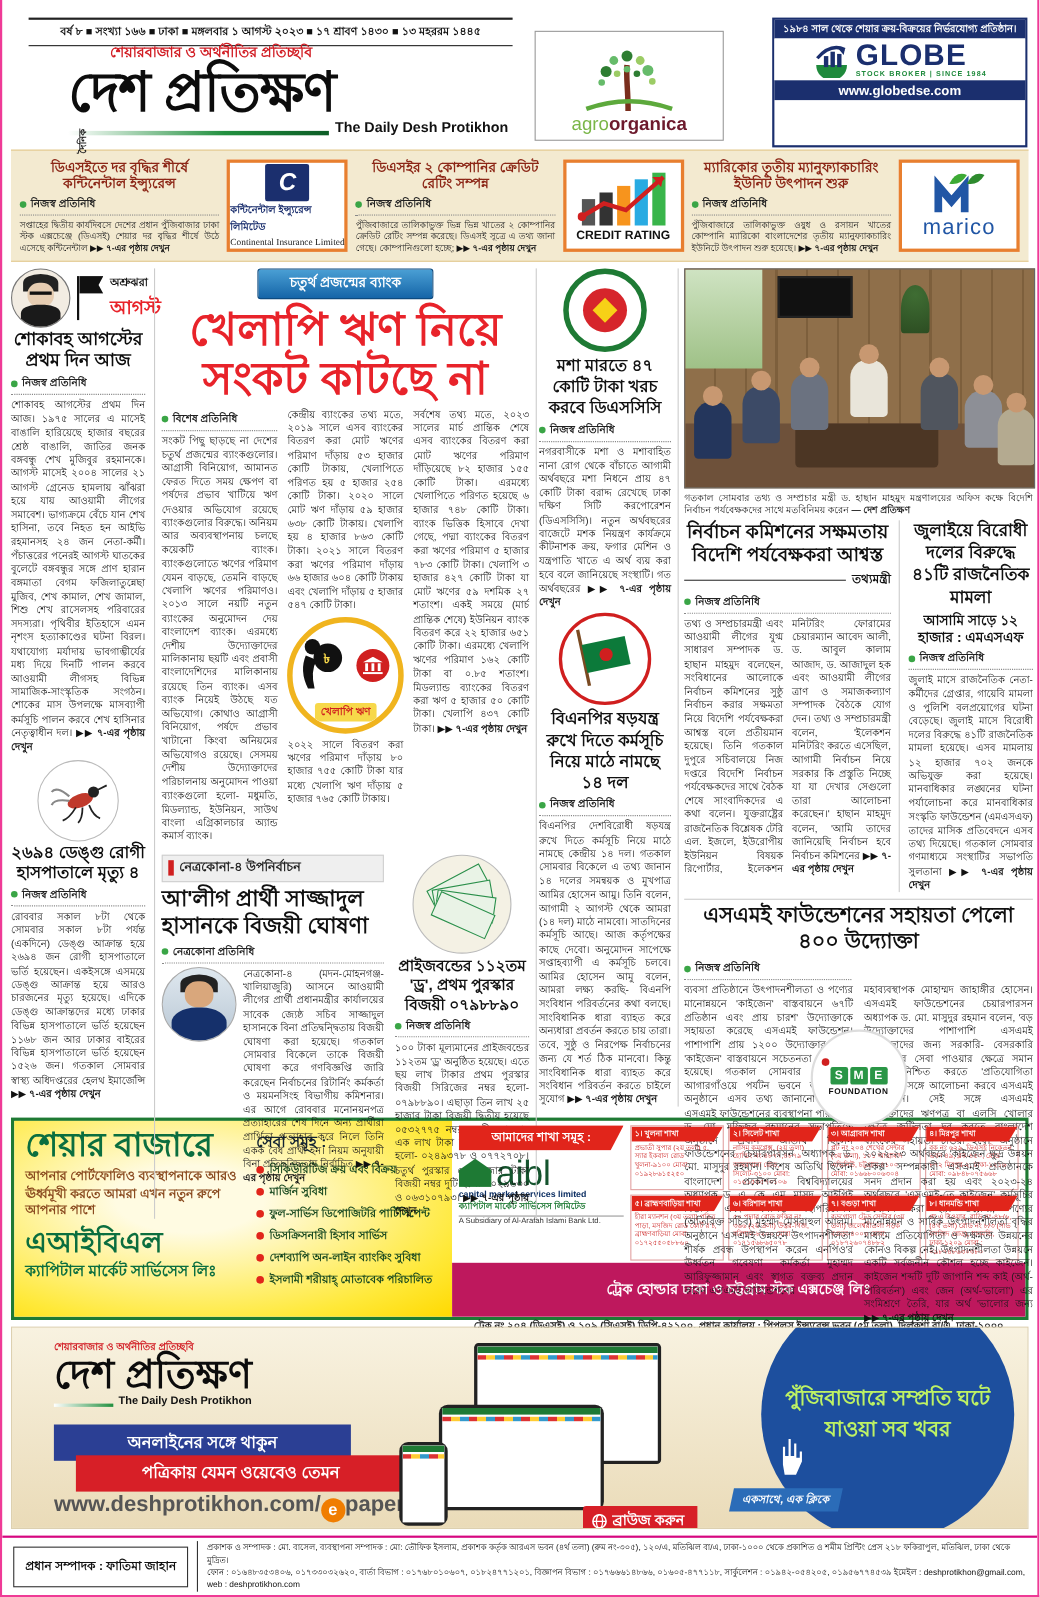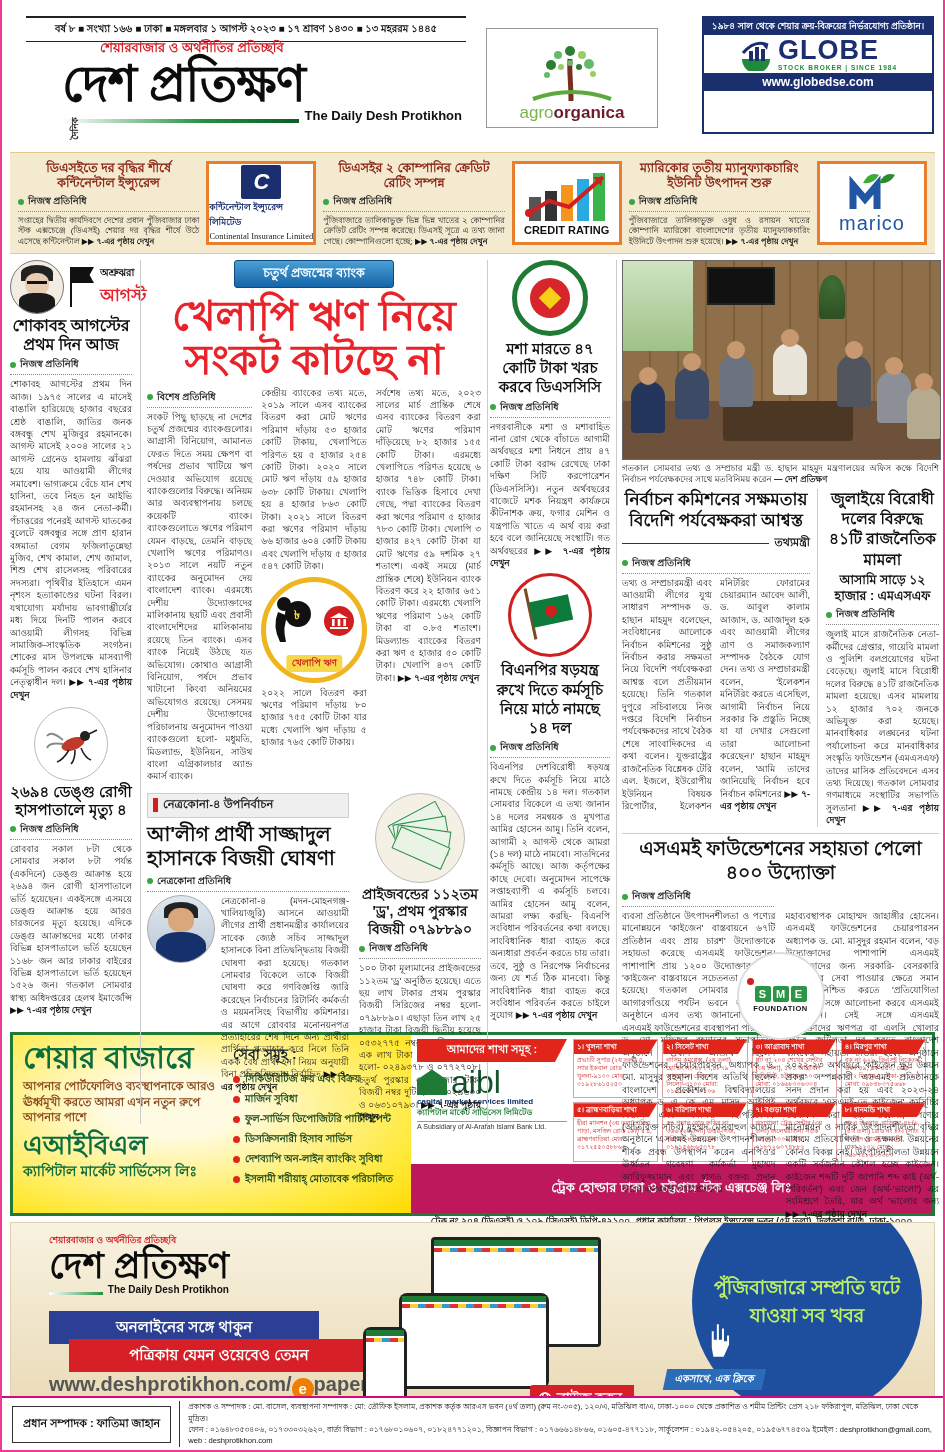--- a/index.html
+++ b/index.html
@@ -1,20 +1,20 @@
 <!DOCTYPE html>
 <html><head>
 <meta charset="utf-8">
 <style>
   html,body{margin:0;padding:0;background:#fff;}
   .page{position:relative;width:945px;height:1452px;background:#fff;overflow:hidden;
         font-family:"Liberation Sans","DejaVu Sans",sans-serif;color:#111;
         border-left:2px solid #ef3a96;border-right:2px solid #ef3a96;border-bottom:2px solid #ef3a96;box-sizing:border-box;}
   
-  .header{position:relative;height:152px;}
+  .header{position:relative;height:136px;}
   .dateline{position:absolute;left:24px;top:16px;width:440px;border-top:2px solid #222;border-bottom:1px solid #222;
             font-size:10px;font-weight:bold;text-align:center;padding:3px 0;}
   .masthead{position:absolute;left:60px;top:38px;width:400px;}
   .m-tagline{color:#d21f26;font-weight:bold;font-size:13px;margin-left:38px;}
   .m-title{font-size:50px;font-weight:900;color:#0c0c0c;line-height:1.02;letter-spacing:-1px;}
   .m-daily{position:absolute;left:2px;top:62px;transform:rotate(-90deg);font-size:9px;font-weight:bold;color:#222;}
   .m-underline{display:flex;align-items:flex-end;gap:6px;margin-top:-2px;}
   .m-bar{flex:1;height:4px;background:linear-gradient(90deg,#ffffff,#22903f 60%,#0c5c26);}
   .m-sub{font-size:13px;font-weight:bold;color:#111;white-space:nowrap;}
   .agro{position:absolute;left:484px;top:28px;width:172px;height:100px;border:1px solid #999;background:#fff;

